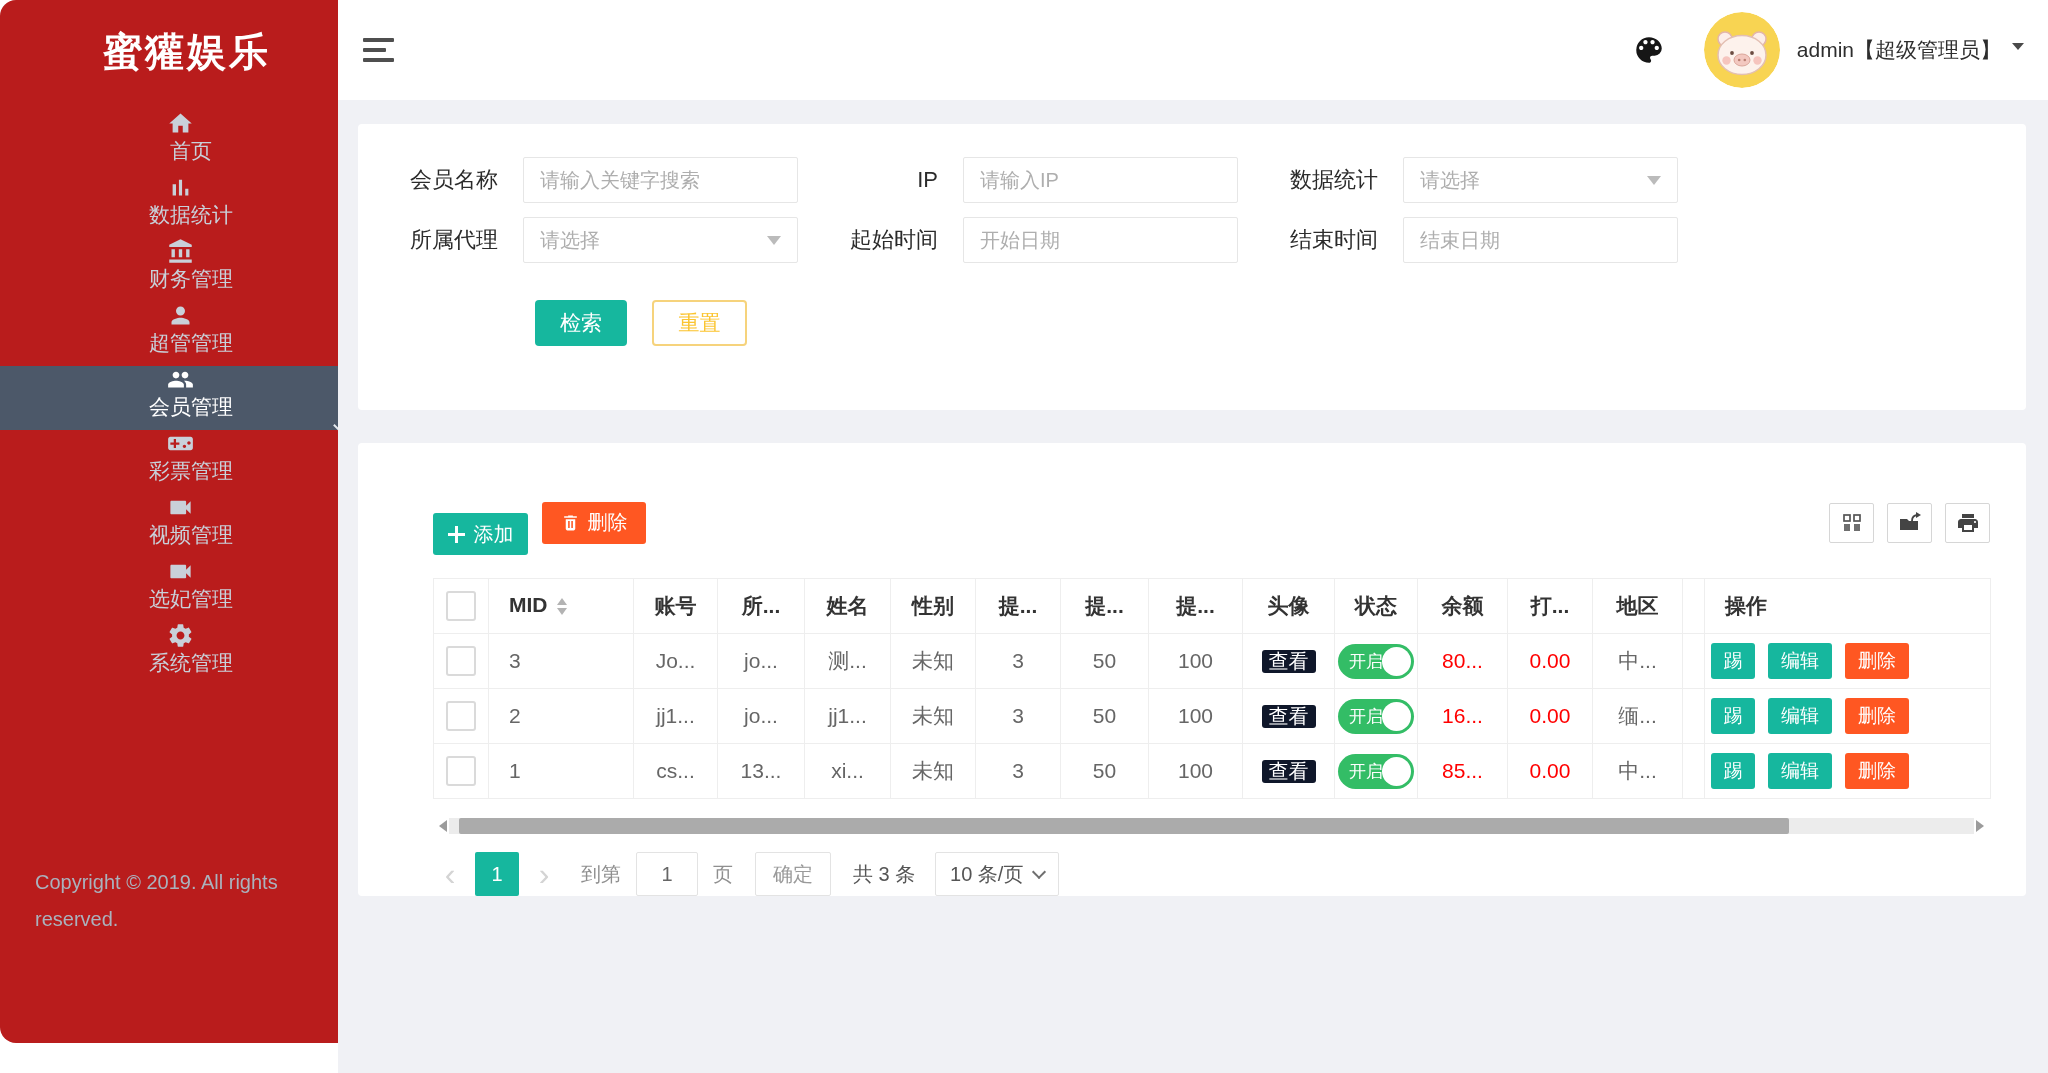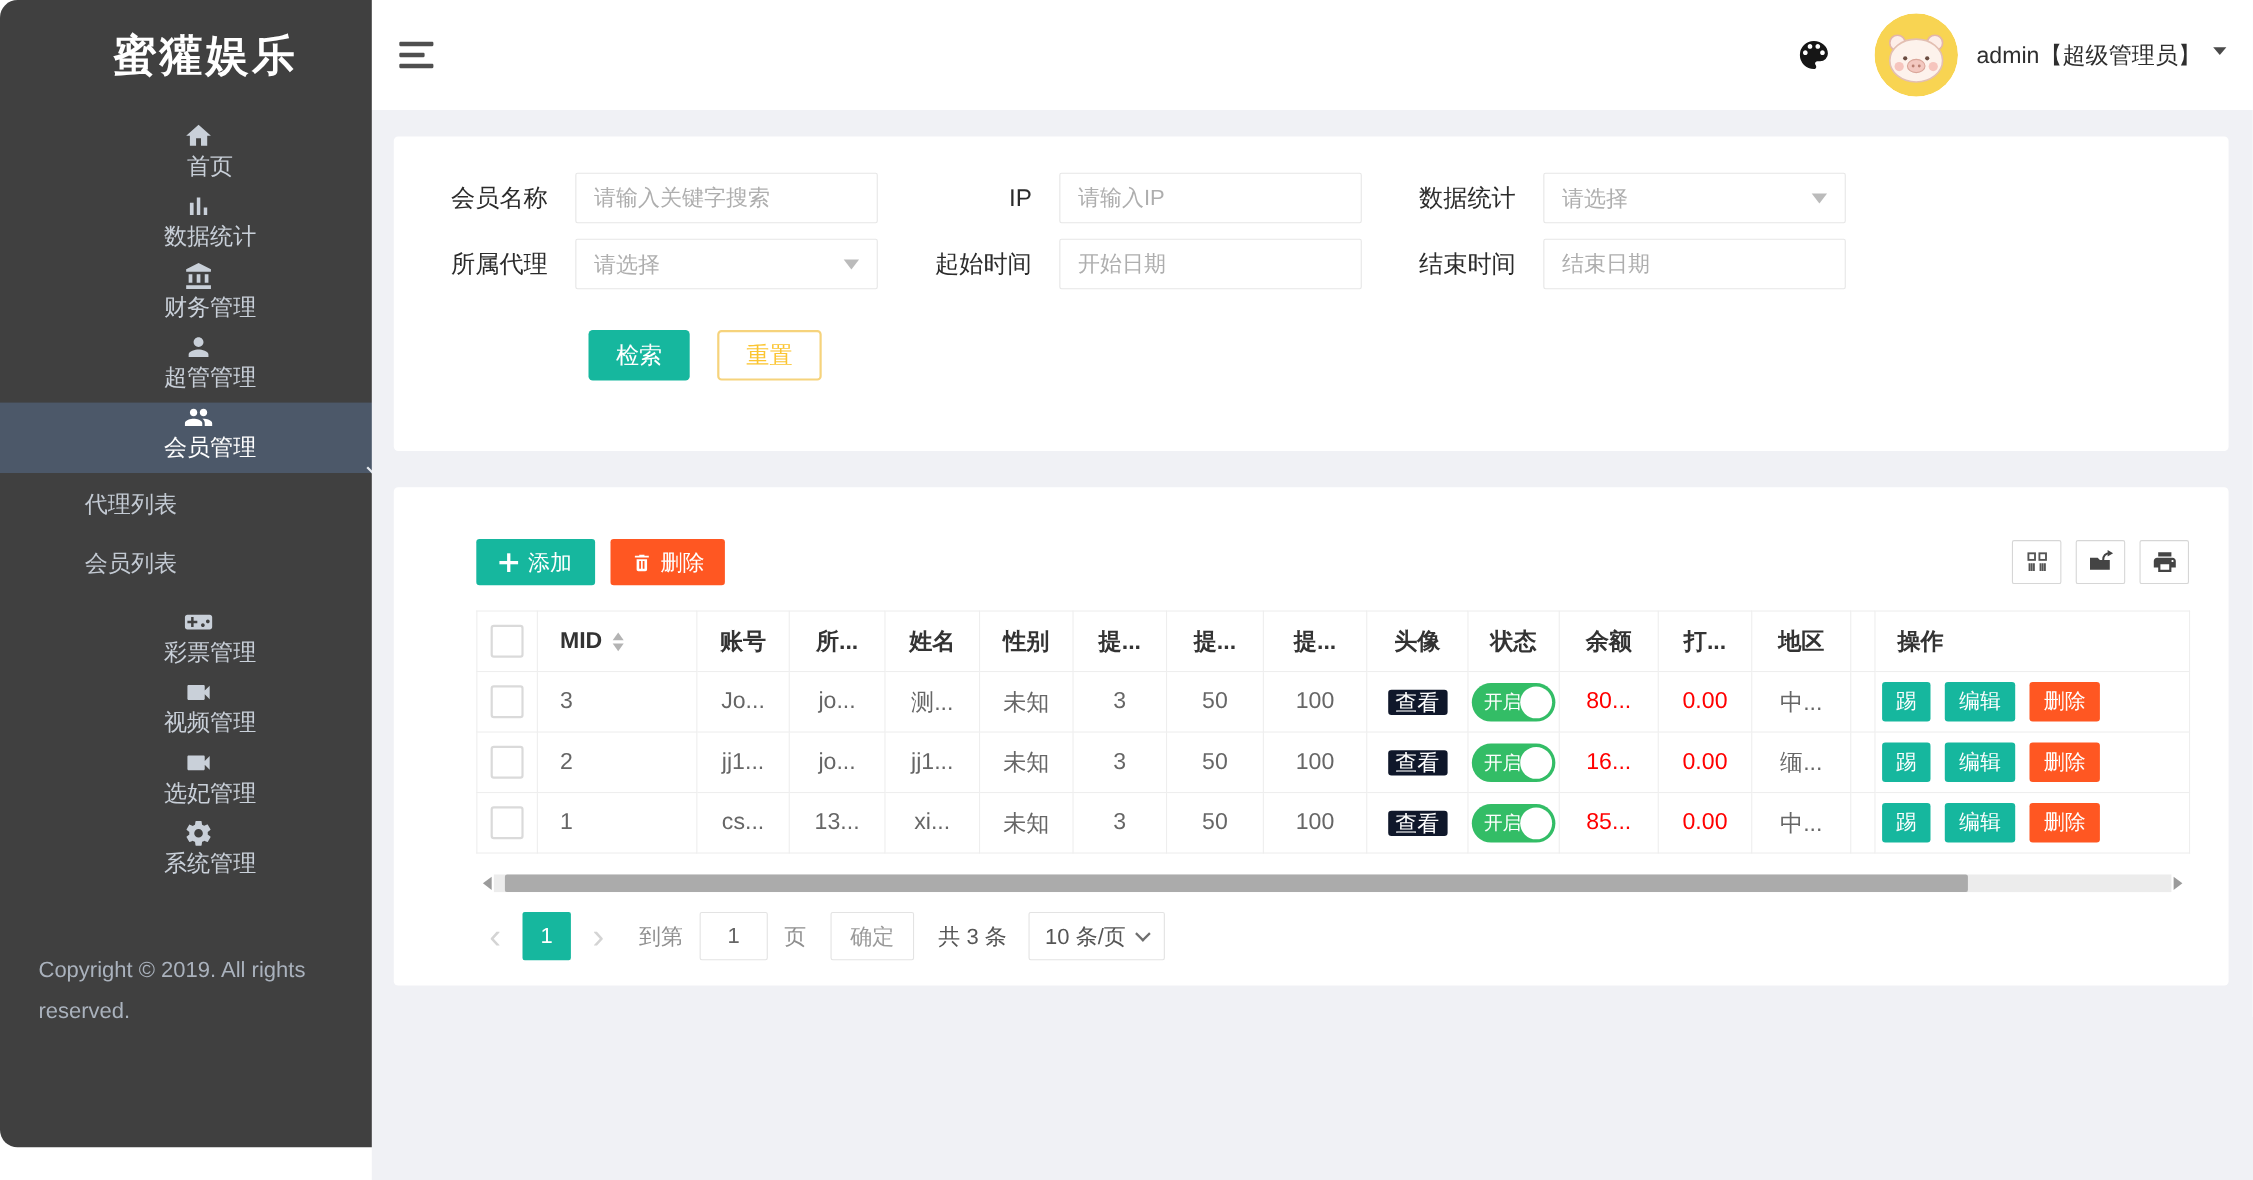--- a/index.html
+++ b/index.html
@@ -1,20 +1,20 @@
 <!DOCTYPE html>
 <html><head>
 <meta charset="utf-8">
 <style>
   * { margin:0; padding:0; box-sizing:border-box; }
   html,body { width:2048px; height:1073px; }
   body { font-family:"Liberation Sans","DejaVu Sans",sans-serif; background:#ffffff; position:relative; overflow:hidden; }
 
   
-  .sidebar { position:absolute; left:0; top:0; width:374px; height:1043px; background:#404040;border-radius:16px; }
+  .sidebar { position:absolute; left:0; top:0; width:374px; height:1043px; background:#b91c1c;border-radius:16px; }
   .logo { height:100px; line-height:104px; text-align:center; color:#fff; font-size:39px; font-weight:bold; letter-spacing:3px; }
   .menu { margin-top:10px; }
   .menu-item { height:64px; display:flex; align-items:center; padding:0 30px 0 38px; font-size:21px; color:#c9d0d9; cursor:pointer;flex-direction:column; }
   .menu-item .micon { width:27px; height:27px; margin-right:21px; flex:none; }
   .menu-item .micon svg { width:100%; height:100%; fill:#c9d0d9; }
   .menu-item.active { background:#4c5869; color:#fff; }
   .menu-item.active .micon svg { fill:#ffffff; }
   .chev { width:9px; height:9px; border-right:2px solid #98a2ae; border-bottom:2px solid #98a2ae; transform:rotate(-45deg); margin-left:auto; }
   .chev.down { transform:rotate(45deg); border-color:#e6eaef; }
   .submenu { margin:2px 0 12px 0; }
@@ -49,21 +49,21 @@
   .sel-caret { width:0; height:0; border:7px solid transparent; border-top:9px solid #bbbbbb; margin-top:8px; }
   .btn-row { margin-top:37px; padding-left:177px; display:flex; gap:25px; }
   .btn { height:46px; border-radius:4px; font-size:21px; display:flex; align-items:center; justify-content:center; cursor:pointer; }
   .btn-search { width:92px; background:#16b79e; color:#fff; }
   .btn-reset { width:95px; background:#fff; border:2px solid #f6d37c; color:#fbc531; }
 
   
   .table-card { left:20px; top:343px; width:1668px; height:453px; padding:47px 36px 0 75px; }
   .tbl-toolbar { display:flex; align-items:center; }
   .tbtn { height:42px; border-radius:3px; color:#fff; font-size:20px; display:flex; align-items:center; justify-content:center; cursor:pointer; }
-  .btn-add { width:108px; background:#16b79e; }
+  .btn-add { width:95px; background:#16b79e;margin-top:23px; }
   .btn-del { width:104px; background:#ff5722; margin-left:14px; }
   .plus-ico { position:relative; width:17px; height:17px; margin-right:9px; }
   .plus-ico::before { content:""; position:absolute; left:0; top:7px; width:17px; height:3px; background:#fff; }
   .plus-ico::after { content:""; position:absolute; left:7px; top:0; width:3px; height:17px; background:#fff; }
   .trash-ico { width:19px; height:19px; margin-right:8px; }
   .tool-icons { margin-left:auto; display:flex; gap:13px; }
   .icon-btn { width:45px; height:40px; border:1px solid #d6d6d6; border-radius:2px; background:#fff; display:flex; align-items:center; justify-content:center; cursor:pointer; }
   .icon-btn svg { width:24px; height:24px; }
 
   table { border-collapse:collapse; table-layout:fixed; width:1557px; margin-top:23px; }
@@ -141,24 +141,20 @@
     </div>
 
     <div class="menu-item active">
       <span class="micon"><svg viewBox="0 0 24 24">
             <path d="M16 11c1.66 0 2.99-1.34 2.99-3S17.66 5 16 5c-1.66 0-3 1.34-3 3s1.34 3 3 3zm-8 0c1.66 0 2.99-1.34 2.99-3S9.66 5 8 5C6.34 5 5 6.34 5 8s1.34 3 3 3zm0 2c-2.33 0-7 1.17-7 3.5V19h14v-2.5c0-2.33-4.67-3.5-7-3.5zm8 0c-.29 0-.62.02-.97.05 1.16.84 1.97 1.97 1.97 3.45V19h6v-2.5c0-2.33-4.67-3.5-7-3.5z"></path>
           </svg></span>
       <span>会员管理</span>
       <span class="chev down"></span>
     </div>
 
-    <div class="submenu">
-      <div class="submenu-item">代理列表</div>
-      <div class="submenu-item">会员列表</div>
-    </div>
 
     <div class="menu-item">
       <span class="micon"><svg viewBox="0 0 24 24">
             <path d="M21 6H3c-1.1 0-2 .9-2 2v8c0 1.1.9 2 2 2h18c1.1 0 2-.9 2-2V8c0-1.1-.9-2-2-2zM11 13H8v3H6v-3H3v-2h3V8h2v3h3v2zm4.5 3c-.83 0-1.5-.67-1.5-1.5s.67-1.5 1.5-1.5 1.5.67 1.5 1.5-.67 1.5-1.5 1.5zm4-3c-.83 0-1.5-.67-1.5-1.5s.67-1.5 1.5-1.5 1.5.67 1.5 1.5-.67 1.5-1.5 1.5z"></path>
           </svg></span>
       <span>彩票管理</span>
       <span class="chev"></span>
     </div>
 
     <div class="menu-item">

